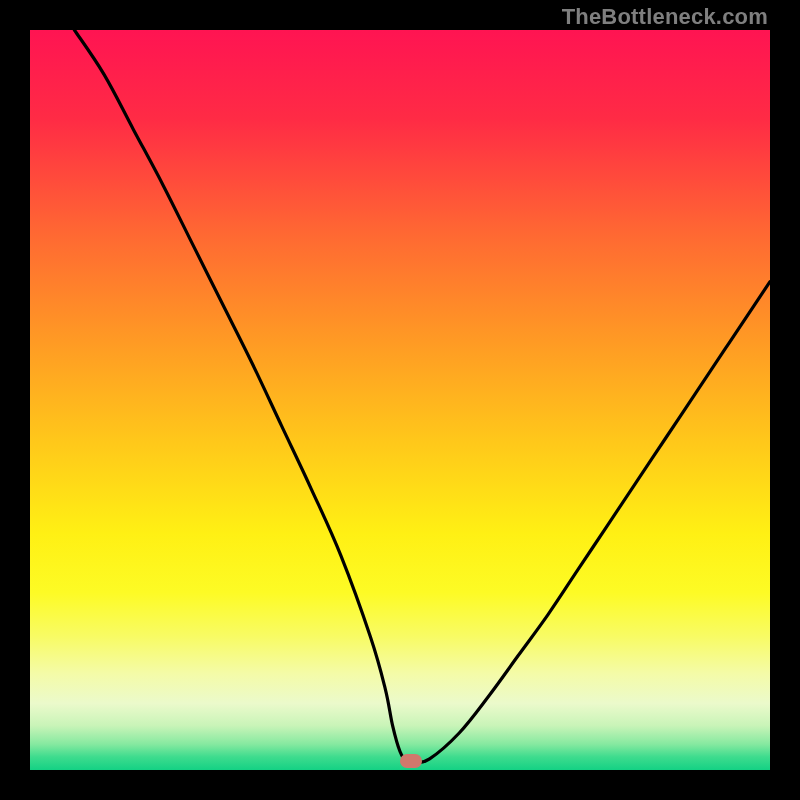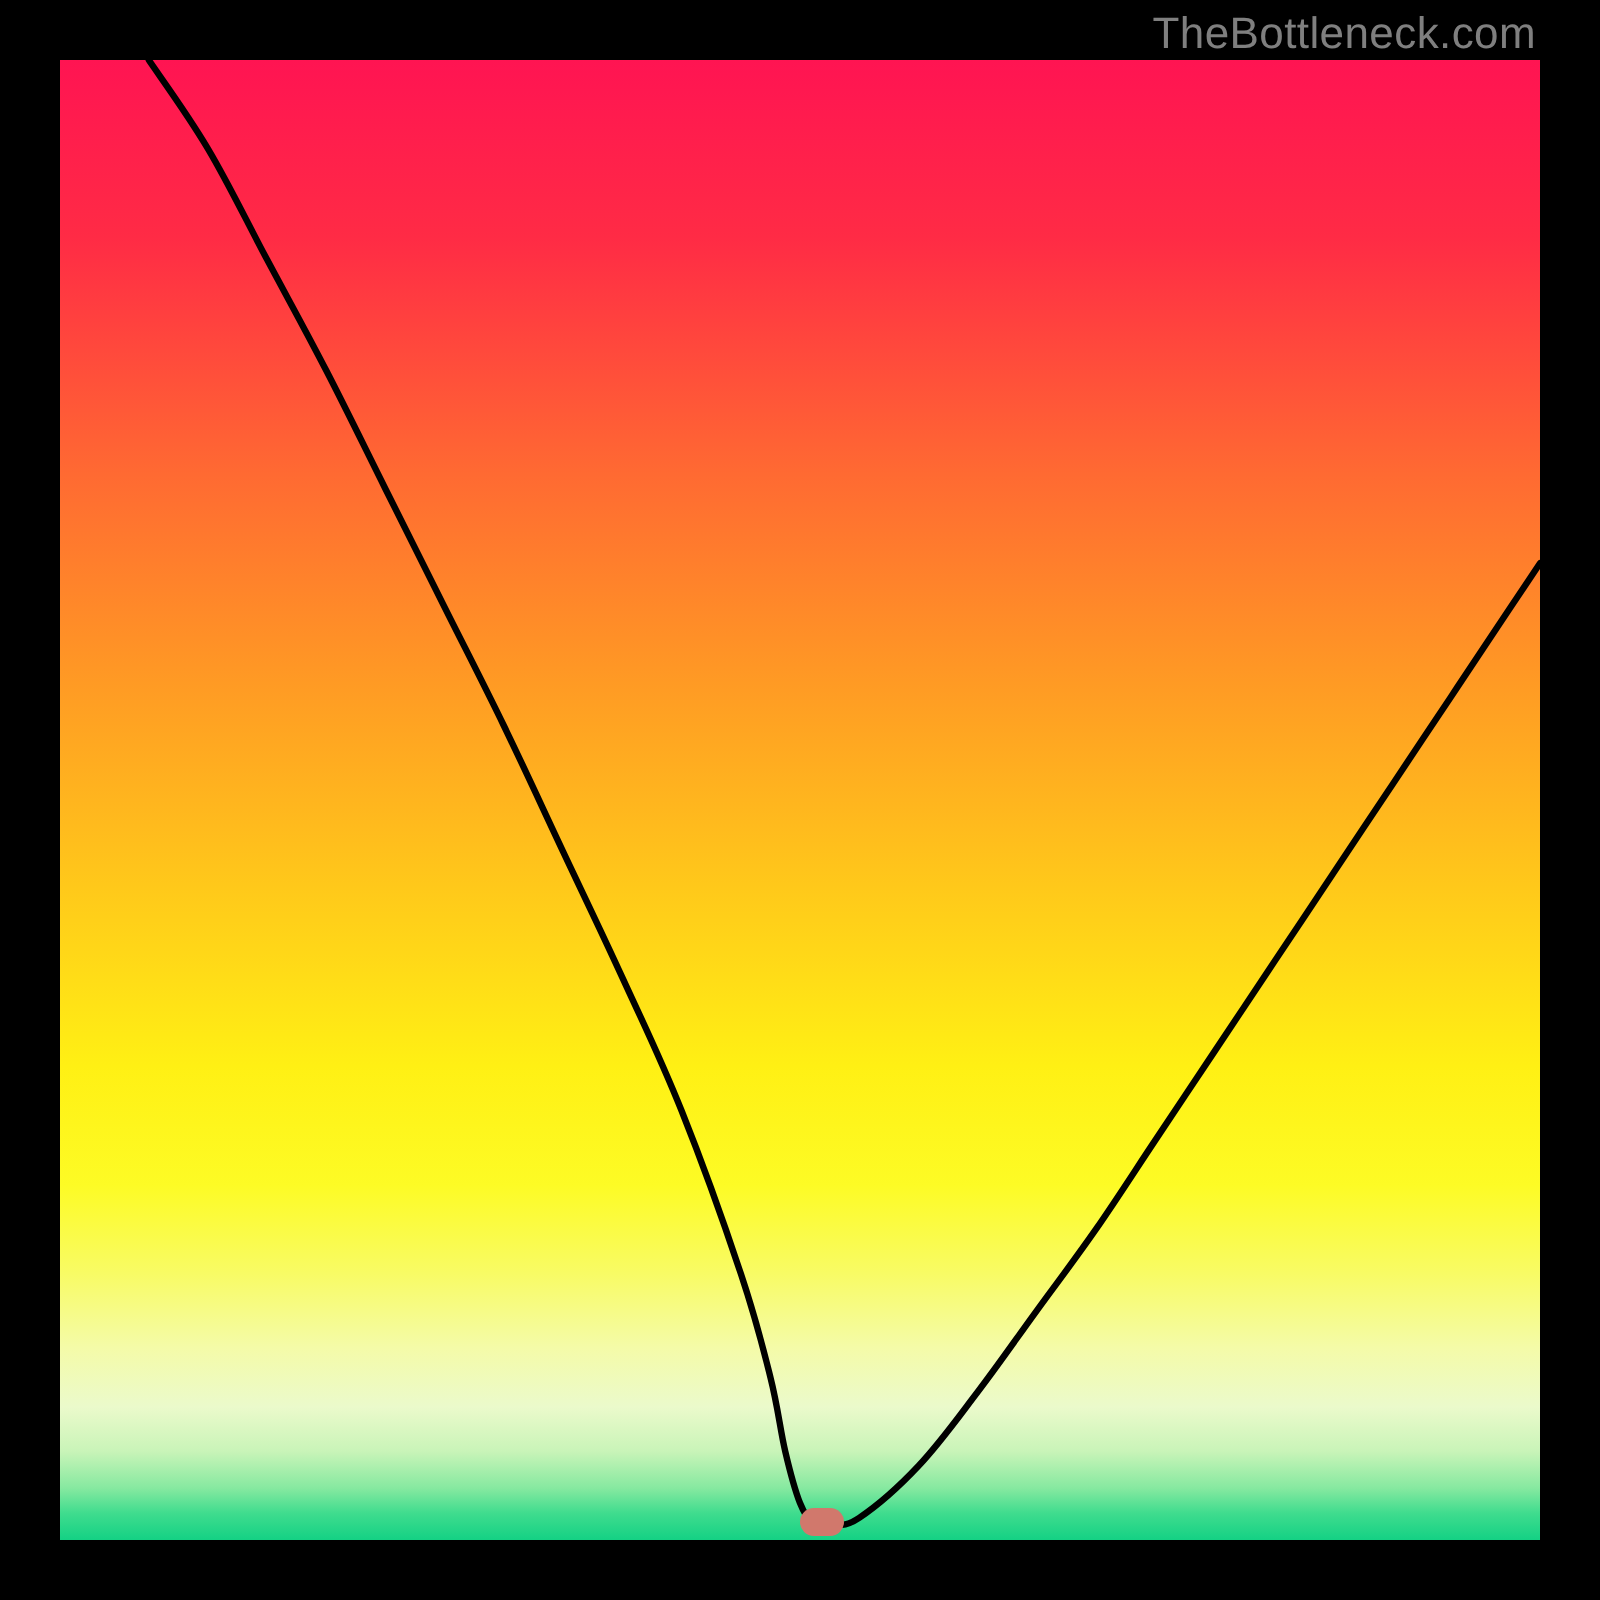--- a/index.html
+++ b/index.html
@@ -28,21 +28,21 @@
   .gradient-bg {
     position: absolute;
     left: 0; top: 0; right: 0; bottom: 0;
   }
   .watermark {
     position: absolute;
     top: 4px;
     right: 32px;
     color: #7f7f7f;
     font-size: 22px;
-    font-weight: 400;
+    font-weight: 700;
     letter-spacing: 0.2px;
   }
   svg.curve {
     position: absolute;
     left: 0; top: 0;
   }
   svg.curve path.line {
     fill: none;
     stroke: #000;
     stroke-width: 3.2;

